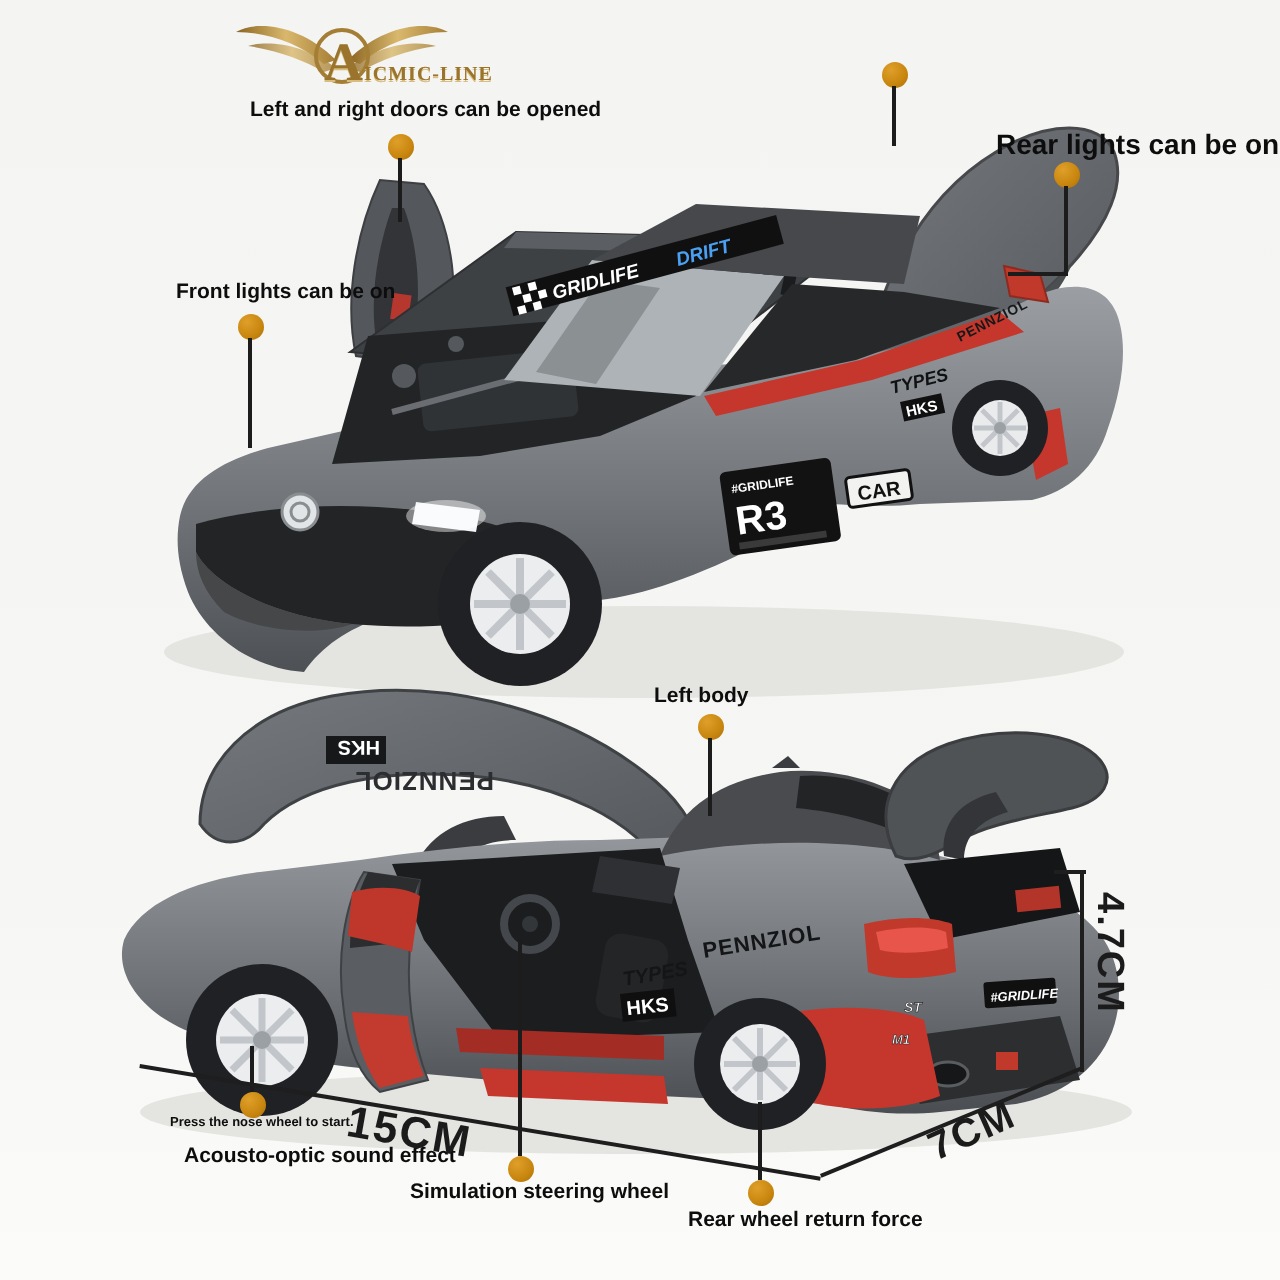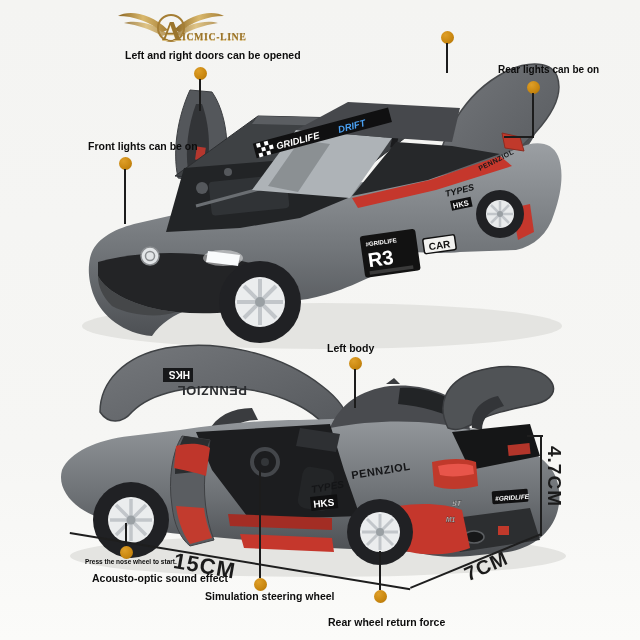--- a/index.html
+++ b/index.html
@@ -14,21 +14,21 @@
   .logo{position:absolute;left:116px;top:6px;width:180px;height:42px;}
   .logo-wings{position:absolute;left:0;top:2px;}
   .logo-text{
     position:absolute;left:46px;top:10px;display:inline-block;
     font-family:"Liberation Serif",serif;font-weight:bold;font-size:10px;
     letter-spacing:.5px;color:#9a742c;text-shadow:0 1px 0 #d8bd7e;
   }
   .logo-text::first-letter{font-size:27px;}
   
   .lbl{position:absolute;font-weight:bold;color:#0d0d0d;font-size:10.5px;white-space:nowrap;}
-  .lbl.sm{font-size:10px;}
+  .lbl.sm{font-size:14px;}
   .lbl.xs{font-size:6.5px;}
   
   .dot{
     position:absolute;width:13px;height:13px;border-radius:50%;
     background:radial-gradient(circle at 35% 30%, #df9f28, #c8860f 60%, #a96f08);
   }
   .cline{position:absolute;background:#1c1c1c;}
   
   .dline{position:absolute;height:2px;background:#1e1e1e;transform-origin:0 0;}
   .dline.vert{width:2px;height:100px;}
@@ -275,21 +275,21 @@
     <span class="logo-text">AICMIC-LINE</span>
   </div>
 
   <div class="lbl" style="left:125px;top:49px;text-align:right;">Left and right doors can be opened</div>
   <div class="lbl sm" style="left:498px;top:64px;">Rear lights can be on</div>
   <div class="lbl" style="left:88px;top:140px;">Front lights can be on</div>
   <div class="lbl" style="left:327px;top:342px;">Left body</div>
   <div class="lbl xs" style="left:85px;top:558px;">Press the nose wheel to start.</div>
   <div class="lbl" style="left:92px;top:572px;">Acousto-optic sound effect</div>
   <div class="lbl" style="left:205px;top:590px;">Simulation steering wheel</div>
-  <div class="lbl" style="left:328px;top:604px;margin-top:12px;">Rear wheel return force</div>
+  <div class="lbl" style="left:344px;top:604px;">Rear wheel return force</div>
 
   <div class="dot" style="left:193.5px;top:66.5px;"></div>
   <div class="dot" style="left:440.5px;top:30.5px;"></div>
   <div class="dot" style="left:526.5px;top:80.5px;"></div>
   <div class="dot" style="left:118.5px;top:156.5px;"></div>
   <div class="dot" style="left:348.5px;top:356.5px;"></div>
   <div class="dot" style="left:119.5px;top:545.5px;"></div>
   <div class="dot" style="left:253.5px;top:577.5px;"></div>
   <div class="dot" style="left:373.5px;top:589.5px;"></div>
 

